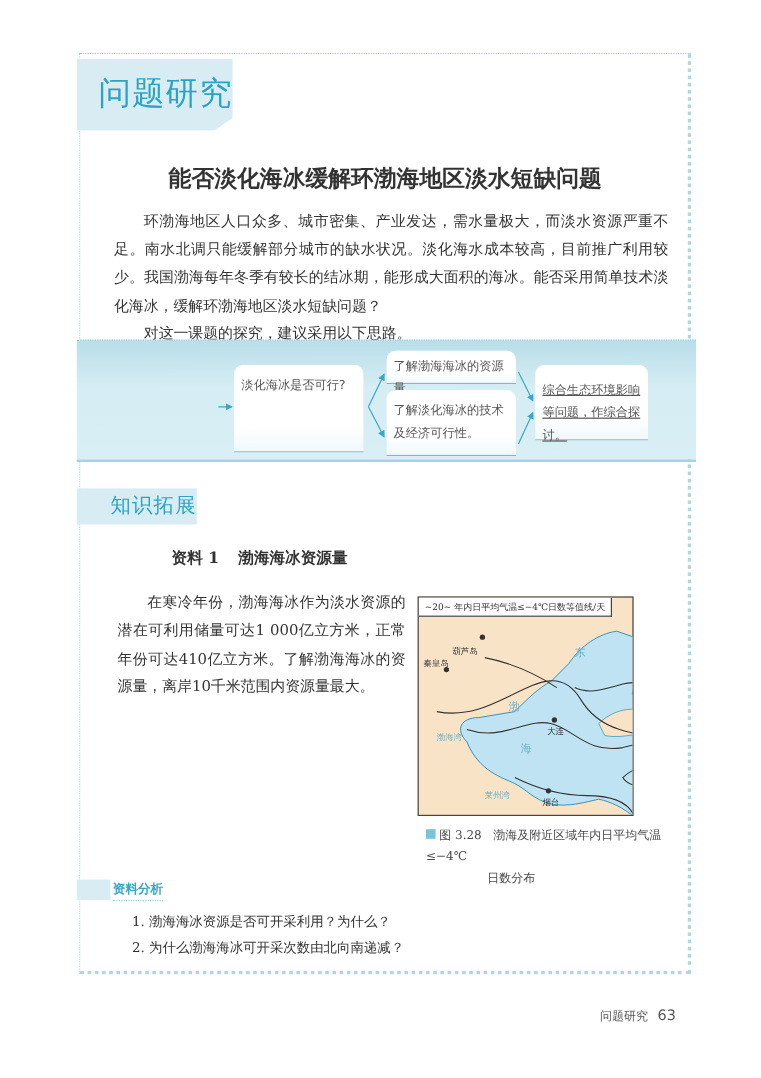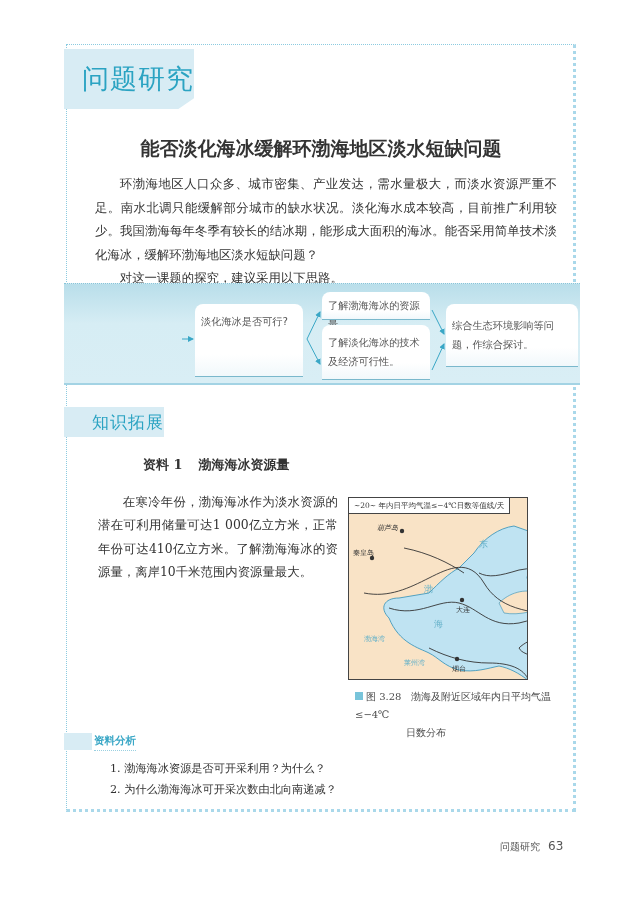--- a/index.html
+++ b/index.html
@@ -44,21 +44,21 @@
   .flow-box {
     position: absolute; background: linear-gradient(#ffffff 70%, #f1f8fb);
     border-radius: 8px 8px 0 0; border-bottom: 1px solid #7ab8cc;
     font-family: "DejaVu Sans", sans-serif; font-size: 10.2px; line-height: 19px;
     color: #555; padding: 8px 6px;
   }
   .fb1 { left: 8px; top: 20px; width: 108px; height: 63px; padding-top: 14px; }
   .fb2 { left: 131px; top: 20px; width: 108px; height: 73px; }
   .fb3a { left: 258px; top: 8px; width: 108px; height: 28px; padding-top: 4px; }
   .fb3b { left: 258px; top: 41px; width: 108px; height: 55px; padding-top: 8px; }
-  .fb4 { left: 382px; top: 20px; width: 132px; height: 63px; padding-top: 12px; }
+  .fb4 { left: 382px; top: 20px; width: 94px; height: 63px; padding-top: 12px; text-decoration: underline; }
 
   .flow-arrows { position: absolute; left: 0; top: 0; }
 
   .res-title {
     position: absolute; left: 143px; top: 456px; font-size: 13px; font-weight: bold; color: #333;
   }
   .res-title span.gap { display: inline-block; width: 16px; }
   .res-body {
     position: absolute; left: 98px; top: 490px; width: 240px;
     font-size: 12.4px; line-height: 23.3px; text-align: justify; color: #333;
@@ -166,30 +166,30 @@
     <path d="M15,95 C40,100 60,90 80,80 C100,70 120,60 135,85 C150,110 175,115 224,118" fill="none" stroke="#333" stroke-width="0.9"></path>
     <path d="M40,110 C70,120 90,100 110,105 C130,110 140,130 170,125 C190,120 210,115 224,112" fill="none" stroke="#333" stroke-width="0.9"></path>
     <path d="M130,75 C140,80 150,78 170,72 C190,68 210,72 224,70" fill="none" stroke="#333" stroke-width="0.9"></path>
     <path d="M224,140 C200,135 180,140 170,150 C175,160 200,160 224,158" fill="none" stroke="#333" stroke-width="0.9"></path>
     <path d="M80,150 C100,160 120,165 140,165 C160,165 175,170 180,183" fill="none" stroke="#333" stroke-width="0.9"></path>
     <circle cx="53" cy="33" r="2.2" fill="#333"></circle>
     <circle cx="23" cy="60" r="2.2" fill="#333"></circle>
     <circle cx="113" cy="102" r="2.2" fill="#333"></circle>
     <circle cx="108" cy="161" r="2.2" fill="#333"></circle>
   </svg>
-  <span class="map-label" style="left:28px;top:25px;font-style:italic;">葫芦岛</span>
+  <span class="map-label" style="left:28px;top:40px;">葫芦岛</span>
   <span class="map-label" style="left:4px;top:50px;">秦皇岛</span>
   <span class="map-label" style="left:107px;top:107px;">大连</span>
   <span class="map-label" style="left:103px;top:166px;">烟台</span>
   <span class="map-sea" style="left:130px;top:40px;">东</span>
   <span class="map-sea" style="left:75px;top:85px;">渤</span>
   <span class="map-sea" style="left:85px;top:120px;">海</span>
   <span class="map-sea" style="left:200px;top:118px;">黄</span>
   <span class="map-sea" style="left:200px;top:160px;">海</span>
-  <span class="map-sea" style="left:15px;top:112px;font-size:7px;margin-top:24px;">渤海湾</span>
+  <span class="map-sea" style="left:15px;top:112px;font-size:7px;">渤海湾</span>
   <span class="map-sea" style="left:55px;top:160px;font-size:7px;">莱州湾</span>
 </div>
 
 <div class="fig-caption">
   <div><span class="sq"></span><span class="num">图 3.28</span><span>渤海及附近区域年内日平均气温≤−4℃</span></div>
   <div class="line2">日数分布</div>
 </div>
 
 <div class="analysis-tag"></div>
 <div class="analysis-label">资料分析</div>

